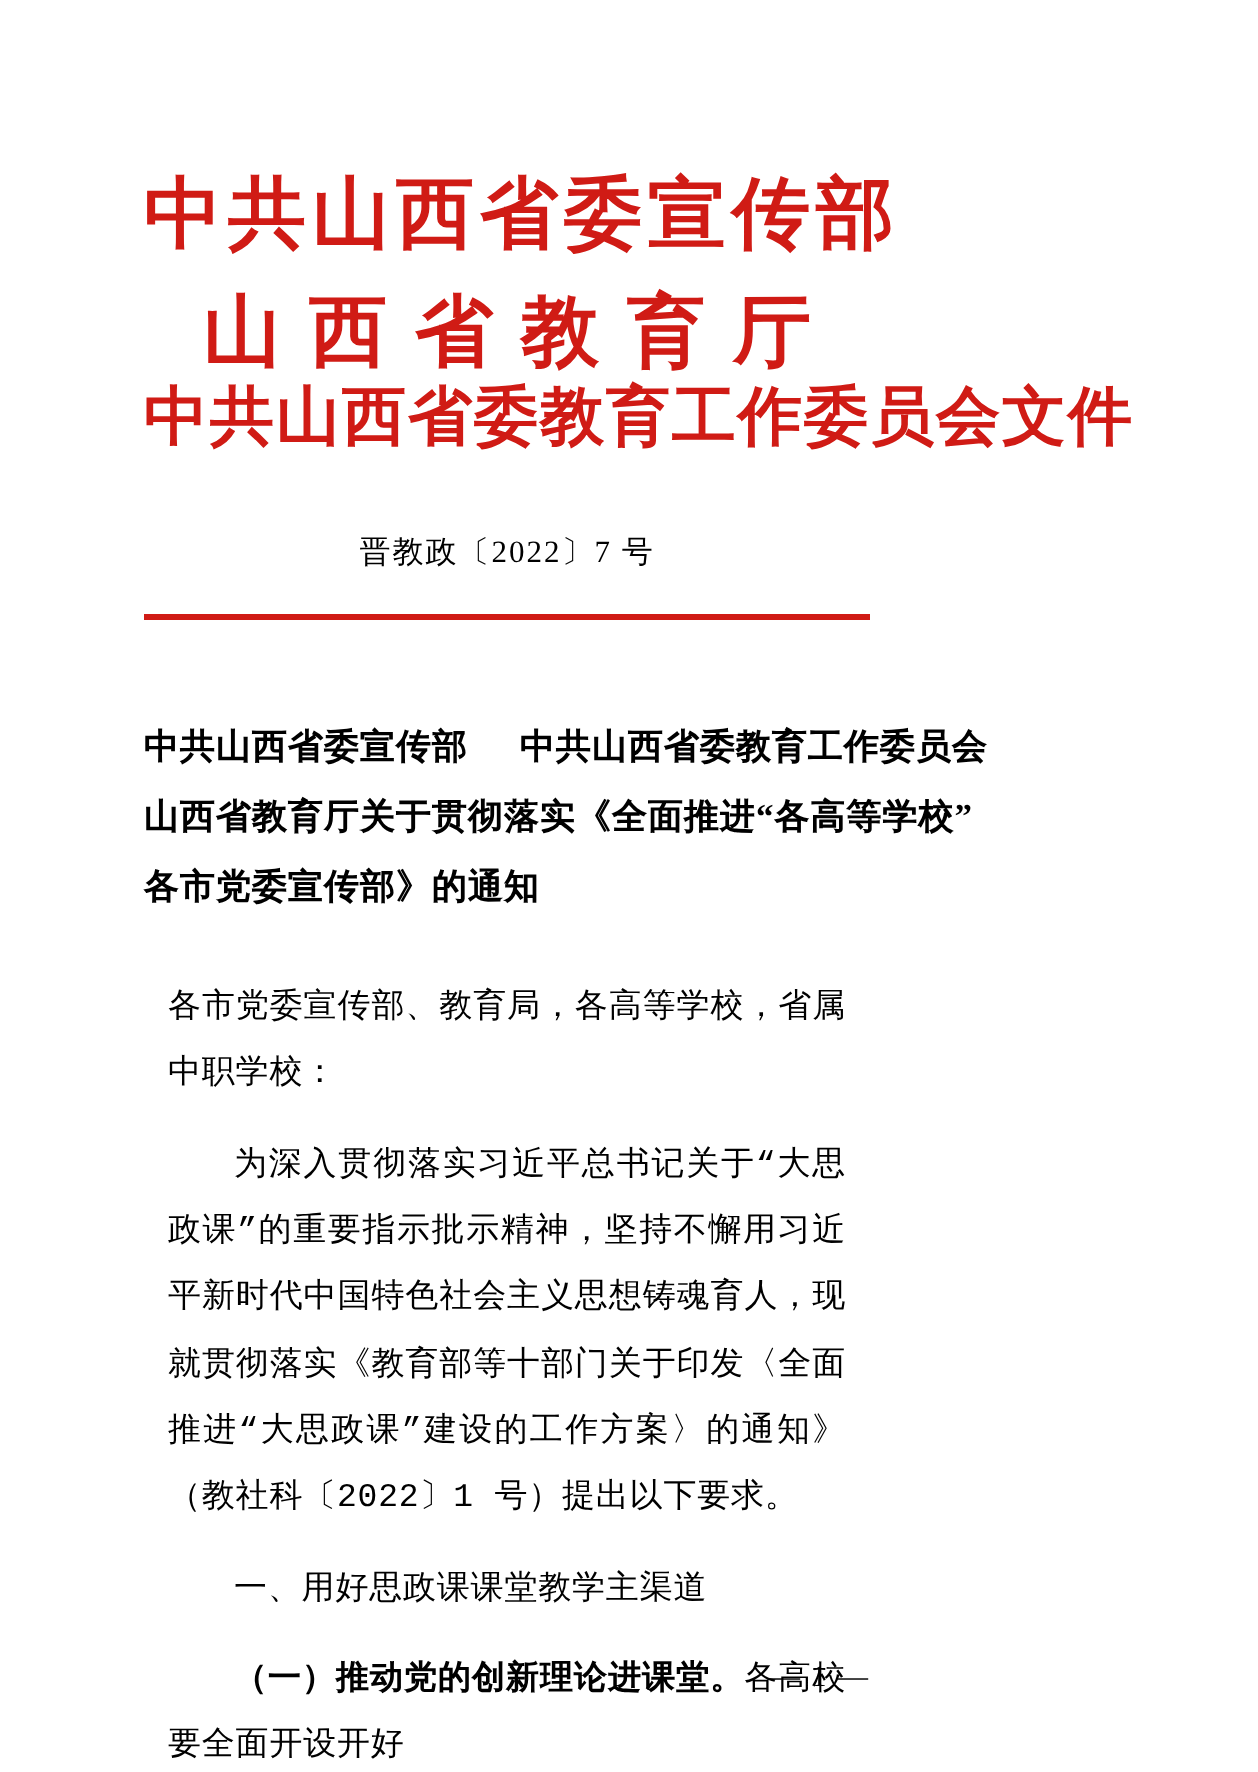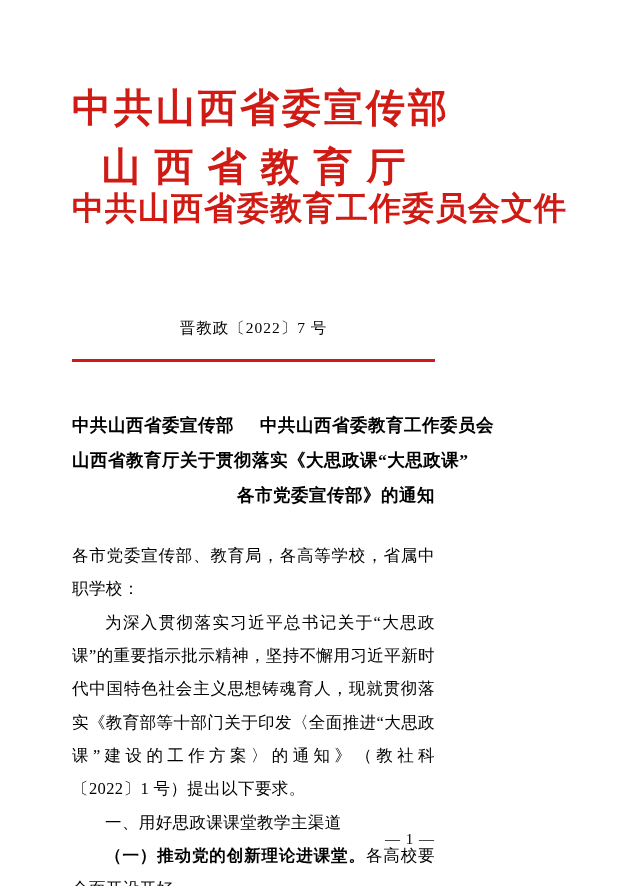--- a/index.html
+++ b/index.html
@@ -54,36 +54,36 @@
   }
   .mast-doc-word {
     letter-spacing: 1px;
   }
 
   
   .doc-number {
     text-align: center;
     font-size: 15.5px;
     letter-spacing: 1px;
-    margin-top: 92px;
+    margin-top: 40px;
     color: #000;
   }
 
   
   .red-rule {
     margin-top: 20px;
     height: 2.5px;
     background: #d01b15;
     width: 100%;
   }
 
   
   .title-block {
     margin-top: 46px;
-    text-align: right;
+    text-align: left;
     font-weight: bold;
     font-size: 17.5px;
     line-height: 2.0;
     letter-spacing: 0.5px;
   }
   .title-line {
     white-space: nowrap;
   }
   .title-gap {
     display: inline-block;
@@ -92,21 +92,22 @@
 
   
   .body-block {
     margin-top: 26px;
     font-size: 16.5px;
     line-height: 2.02;
     letter-spacing: 0.4px;
     text-align: justify;
   }
   .para {
-    margin: 0;
+    margin: 12px;
+    font-family: Liberation Mono, monospace;
   }
   .indent2 {
     text-indent: 2em;
   }
   .bold {
     font-weight: bold;
   }
 
   
   .page-number {
@@ -127,21 +128,21 @@
     <div class="mast-line mast-line-3">山西省教育厅</div>
     <div class="mast-line mast-line-2"><span>中共山西省委教育工作委员会</span><span class="mast-doc-word">文件</span></div>
   </div>
 
   <div class="doc-number">晋教政〔2022〕7 号</div>
 
   <div class="red-rule"></div>
 
   <div class="title-block">
     <div class="title-line"><span>中共山西省委宣传部</span><span class="title-gap"></span><span>中共山西省委教育工作委员会</span></div>
-    <div class="title-line">山西省教育厅关于贯彻落实《大思政课“大思政课”</div>
+    <div class="title-line">山西省教育厅关于贯彻落实《全面推进“各高等学校”</div>
     <div class="title-line">各市党委宣传部》的通知</div>
   </div>
 
   <div class="body-block">
     <p class="para">各市党委宣传部、教育局，各高等学校，省属中职学校：</p>
     <p class="para indent2">为深入贯彻落实习近平总书记关于“大思政课”的重要指示批示精神，坚持不懈用习近平新时代中国特色社会主义思想铸魂育人，现就贯彻落实《教育部等十部门关于印发〈全面推进“大思政课”建设的工作方案〉的通知》（教社科〔2022〕1 号）提出以下要求。</p>
     <p class="para indent2">一、用好思政课课堂教学主渠道</p>
     <p class="para indent2"><span class="bold">（一）推动党的创新理论进课堂。</span><span>各高校要全面开设开好</span></p>
   </div>
 

